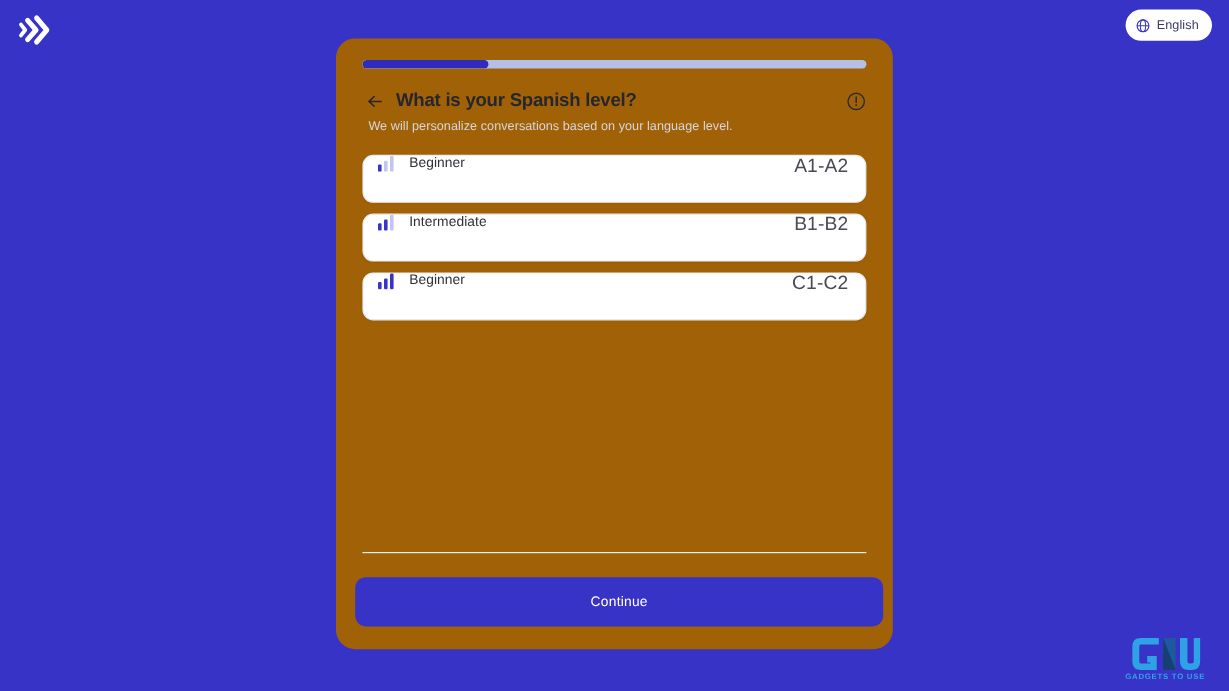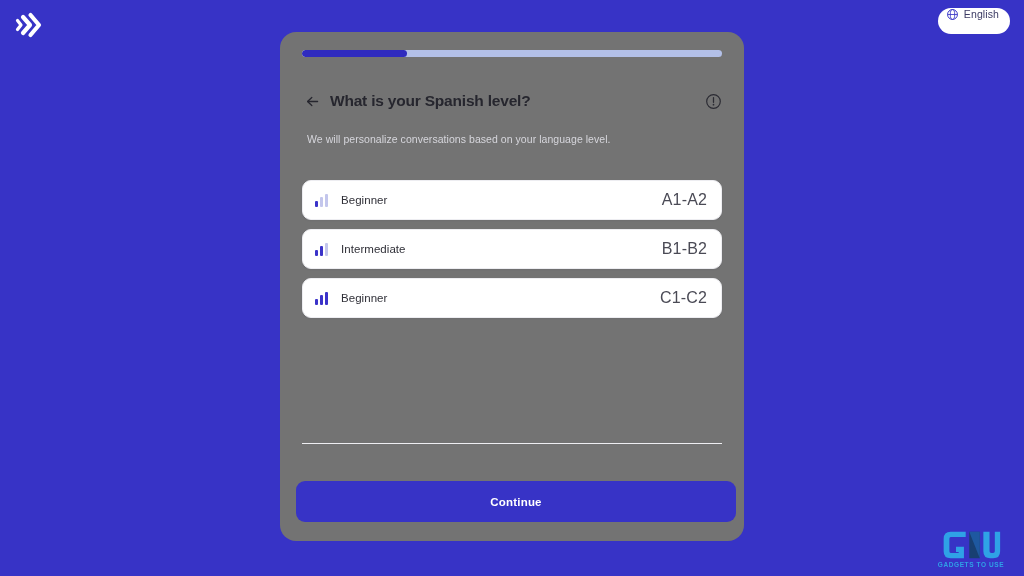--- a/index.html
+++ b/index.html
@@ -27,43 +27,43 @@
 
   
   #language-selector {
     position: absolute;
     right: 14px;
     top: 8px;
     height: 26px;
     background: #ffffff;
     border-radius: 13px;
     display: flex;
+    align-items: center;
     gap: 5px;
     padding: 0 11px 0 8px;
     cursor: pointer;
   }
   #language-selector .lang-label {
     font-size: 10.5px;
     color: #3b3a63;
     letter-spacing: .1px;
   }
 
   
   #onboarding-card {
     position: absolute;
     left: 280px;
     top: 32px;
     width: 464px;
     height: 509px;
-    background: #737373;
+    background: #a16207;
     border-radius: 16px;
     display: flex;
     flex-direction: column;
     overflow: hidden;
-    gap: 17px;
   }
 
   
   .progress-wrap {
     margin: 18px 22px 0 22px;
     height: 7px;
     background: #b3c0e8;
     border-radius: 4px;
     overflow: hidden;
   }
@@ -120,21 +120,21 @@
     flex-direction: column;
     gap: 9px;
   }
   .option-row {
     height: 40px;
     background: #ffffff;
     border: 1px solid #ededf1;
     border-radius: 9px;
     box-shadow: 0 1px 2px rgba(30,30,60,.06);
     display: flex;
-    align-items: center;
+    align-items: flex-start;
     padding: 0 14px 0 12px;
     cursor: pointer;
   }
   .option-icon {
     width: 15px;
     height: 13px;
     flex: none;
     display: flex;
     align-items: flex-end;
     gap: 2px;
@@ -170,21 +170,21 @@
     background: #eeeef2;
   }
   .continue-button {
     margin: 20px 8px 19px 16px;
     height: 41px;
     background: #3733c6;
     border: none;
     border-radius: 9px;
     color: #ffffff;
     font-size: 11.5px;
-    font-weight: bold;
+    font-weight: normal;
     font-family: "Liberation Sans", sans-serif;
     letter-spacing: .2px;
     cursor: pointer;
   }
 
   
   #watermark {
     position: absolute;
     right: 14px;
     bottom: 8px;

